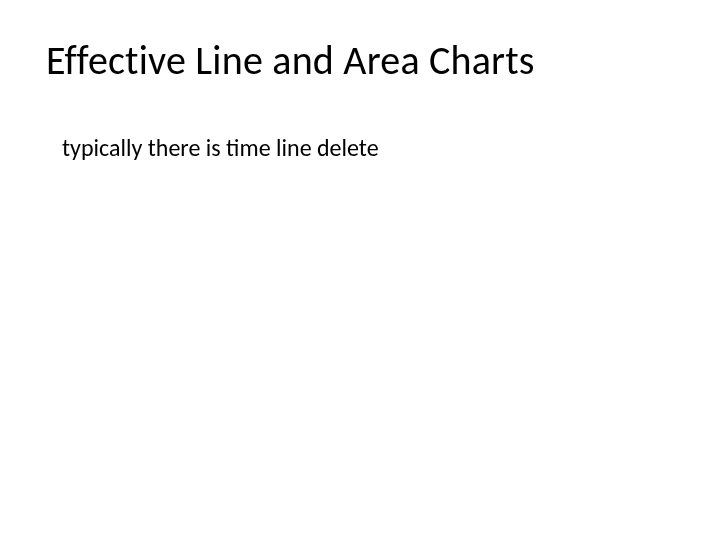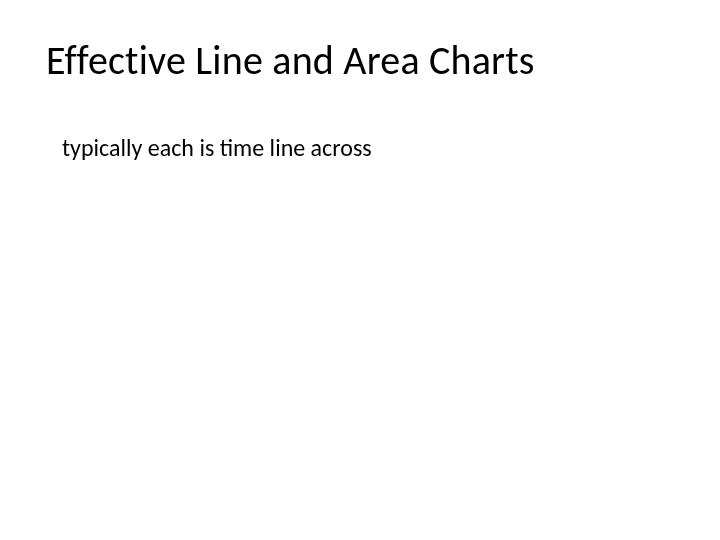--- a/index.html
+++ b/index.html
@@ -39,15 +39,15 @@
     margin-bottom: 34px;
   }
 </style>
 </head>
 <body>
 
 <div class="slide">
   <div class="title">Effective Line and Area Charts</div>
 
   <div class="body">
-    <div class="bullet">typically each is time line across</div>
+    <div class="bullet">typically there is time line delete</div>
   </div>
 </div>
 
 </body></html>

